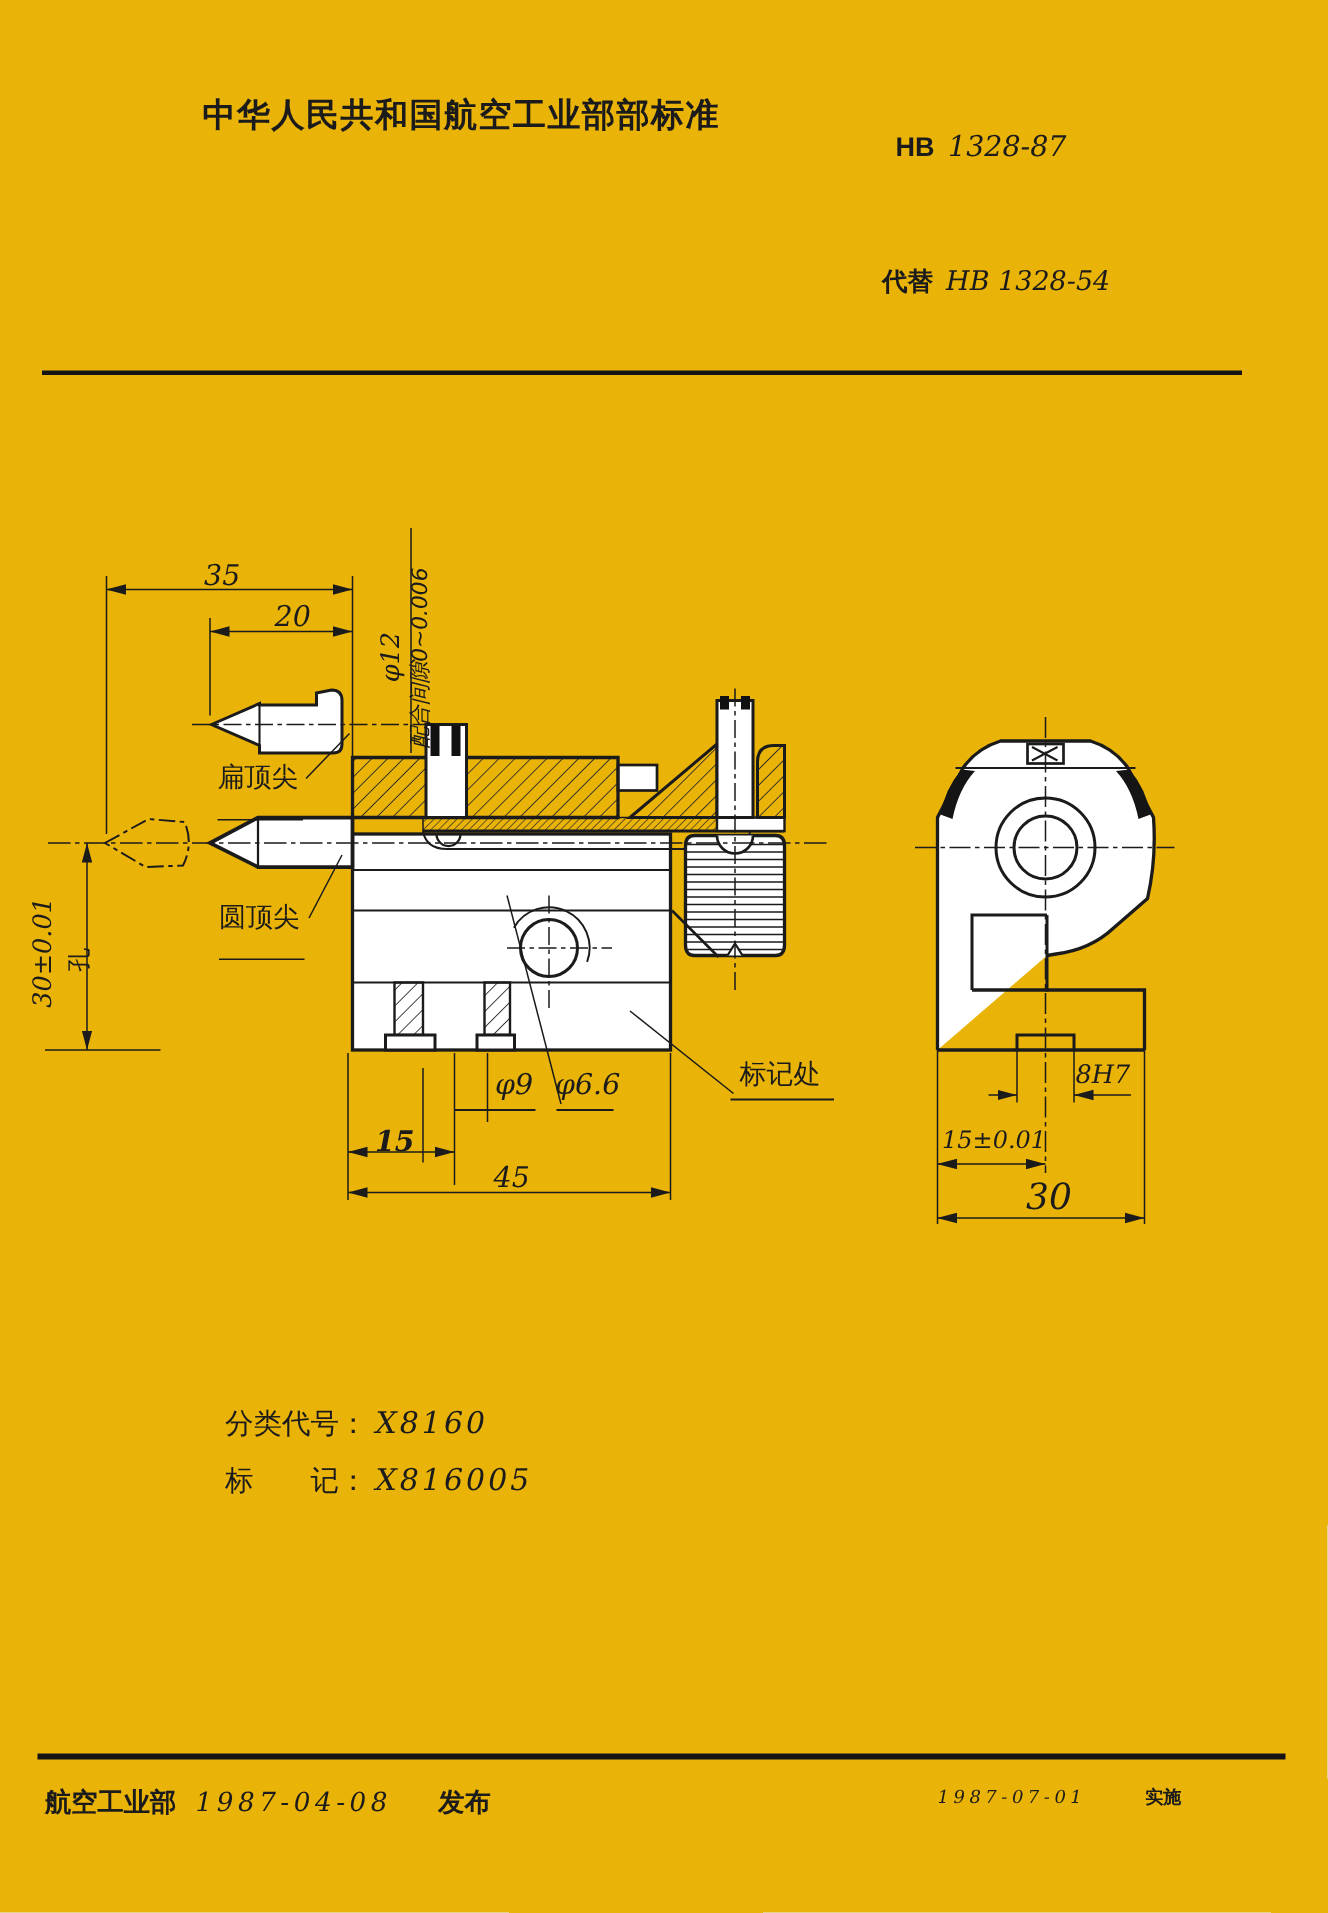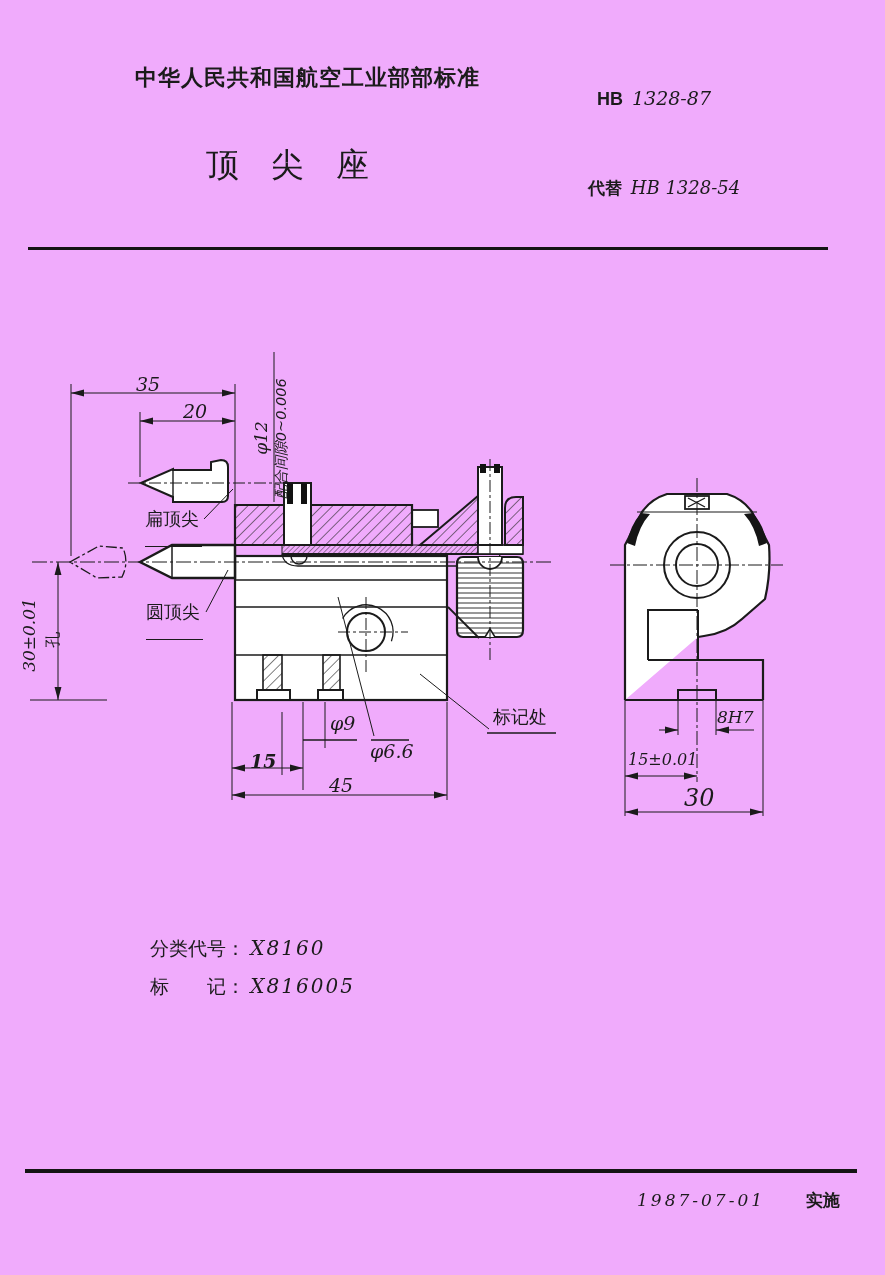--- a/index.html
+++ b/index.html
@@ -1,16 +1,16 @@
 <!DOCTYPE html>
 <html><head>
 <meta charset="utf-8">
 <style>
   html,body{margin:0;padding:0;background:#e9e9e6;}
-  .page{position:relative;width:885px;height:1275px;background:#f0abfc;overflow:hidden;
+  .page{position:relative;width:885px;height:1275px;background:#eab308;overflow:hidden;
         font-family:"Liberation Sans",sans-serif;color:#1b1b1b;}
   .lbl{position:absolute;white-space:nowrap;line-height:1.05;}
   .it{font-style:italic;font-family:"DejaVu Serif",serif;}
   .cjk{font-family:"DejaVu Sans",sans-serif;}
   .b{font-weight:700;}
   .ul{border-bottom:1.7px solid #1b1b1b;padding:0 3px 17px 0;}
   .vrot{transform:rotate(-90deg);transform-origin:left bottom;}
   .rule{position:absolute;background:#141414;}
   svg{position:absolute;left:0;top:0;}
 </style>
@@ -175,21 +175,20 @@
     </g>
   </svg>
 
   <div class="lbl b cjk" style="left:135px;top:66px;font-size:22px;letter-spacing:1px;">中华人民共和国航空工业部部标准</div>
 
   <div class="lbl" style="left:597px;top:89px;font-size:18px;">
     <span class="b">HB</span>
     <span class="it" style="font-size:19px;margin-left:4px;">1328-87</span>
   </div>
 
-  <div class="lbl cjk" style="left:206px;top:148px;font-size:33px;letter-spacing:32px;">顶尖座</div>
 
   <div class="lbl" style="left:588px;top:179px;font-size:17px;">
     <span class="b cjk">代替</span>
     <span class="it" style="font-size:18px;margin-left:4px;">HB 1328-54</span>
   </div>
 
   <div class="rule" style="left:28px;top:247px;width:800px;height:3px;"></div>
 
   <div class="lbl it" style="left:136px;top:375px;font-size:19px;font-style:italic;">35</div>
   <div class="lbl it" style="left:183px;top:402px;font-size:19px;">20</div>
@@ -197,40 +196,45 @@
   <div class="lbl it vrot" style="left:271px;top:437px;font-size:17px;">φ12</div>
   <div class="lbl it vrot cjk" style="left:289px;top:484px;font-size:14.5px;">配合间隙0~0.006</div>
 
   <div class="lbl cjk ul" style="left:145px;top:510px;font-size:18px;">扁顶尖</div>
   <div class="lbl cjk ul" style="left:146px;top:603px;font-size:18px;">圆顶尖</div>
 
   <div class="lbl it vrot" style="left:39px;top:654px;font-size:17px;">30±0.01</div>
   <div class="lbl cjk vrot" style="left:62px;top:631px;font-size:16px;">孔</div>
 
   <div class="lbl it" style="left:330px;top:714px;font-size:19px;">φ9</div>
-  <div class="lbl it" style="left:370px;top:714px;font-size:19px;margin-top:28px;">φ6.6</div>
+  <div class="lbl it" style="left:370px;top:714px;font-size:19px;">φ6.6</div>
   <div class="lbl it" style="left:250px;top:752px;font-size:19px;font-weight:bold;">15</div>
   <div class="lbl it" style="left:329px;top:776px;font-size:19px;">45</div>
 
   <div class="lbl cjk" style="left:493px;top:708px;font-size:18px;">标记处</div>
 
   <div class="lbl it" style="left:717px;top:709px;font-size:17px;">8H7</div>
   <div class="lbl it" style="left:628px;top:752px;font-size:16px;">15±0.01</div>
   <div class="lbl it" style="left:684px;top:786px;font-size:24px;">30</div>
 
   <div class="lbl" style="left:150px;top:938px;font-size:19px;">
     <span class="cjk">分类代号：</span>
     <span class="it" style="font-size:20px;letter-spacing:2px;">X8160</span>
   </div>
   <div class="lbl" style="left:150px;top:976px;font-size:19px;">
     <span class="cjk">标　　记：</span>
     <span class="it" style="font-size:20px;letter-spacing:2px;">X816005</span>
   </div>
 
   <div class="rule" style="left:25px;top:1169px;width:832px;height:4px;"></div>
 
-
-  <div class="lbl" style="left:625px;top:1192px;font-size:17px;margin-left:12px;">
+  <div class="lbl" style="left:30px;top:1192px;font-size:17.5px;">
+    <span class="b cjk">航空工业部</span>
+    <span class="it" style="margin-left:8px;letter-spacing:3px;">1987-04-08</span>
+    <span class="b cjk" style="margin-left:26px;">发布</span>
+  </div>
+
+  <div class="lbl" style="left:625px;top:1192px;font-size:12px;">
     <span class="it" style="letter-spacing:3px;">1987-07-01</span>
     <span class="b cjk" style="margin-left:36px;">实施</span>
   </div>
 
 </div>
 
 </body></html>

